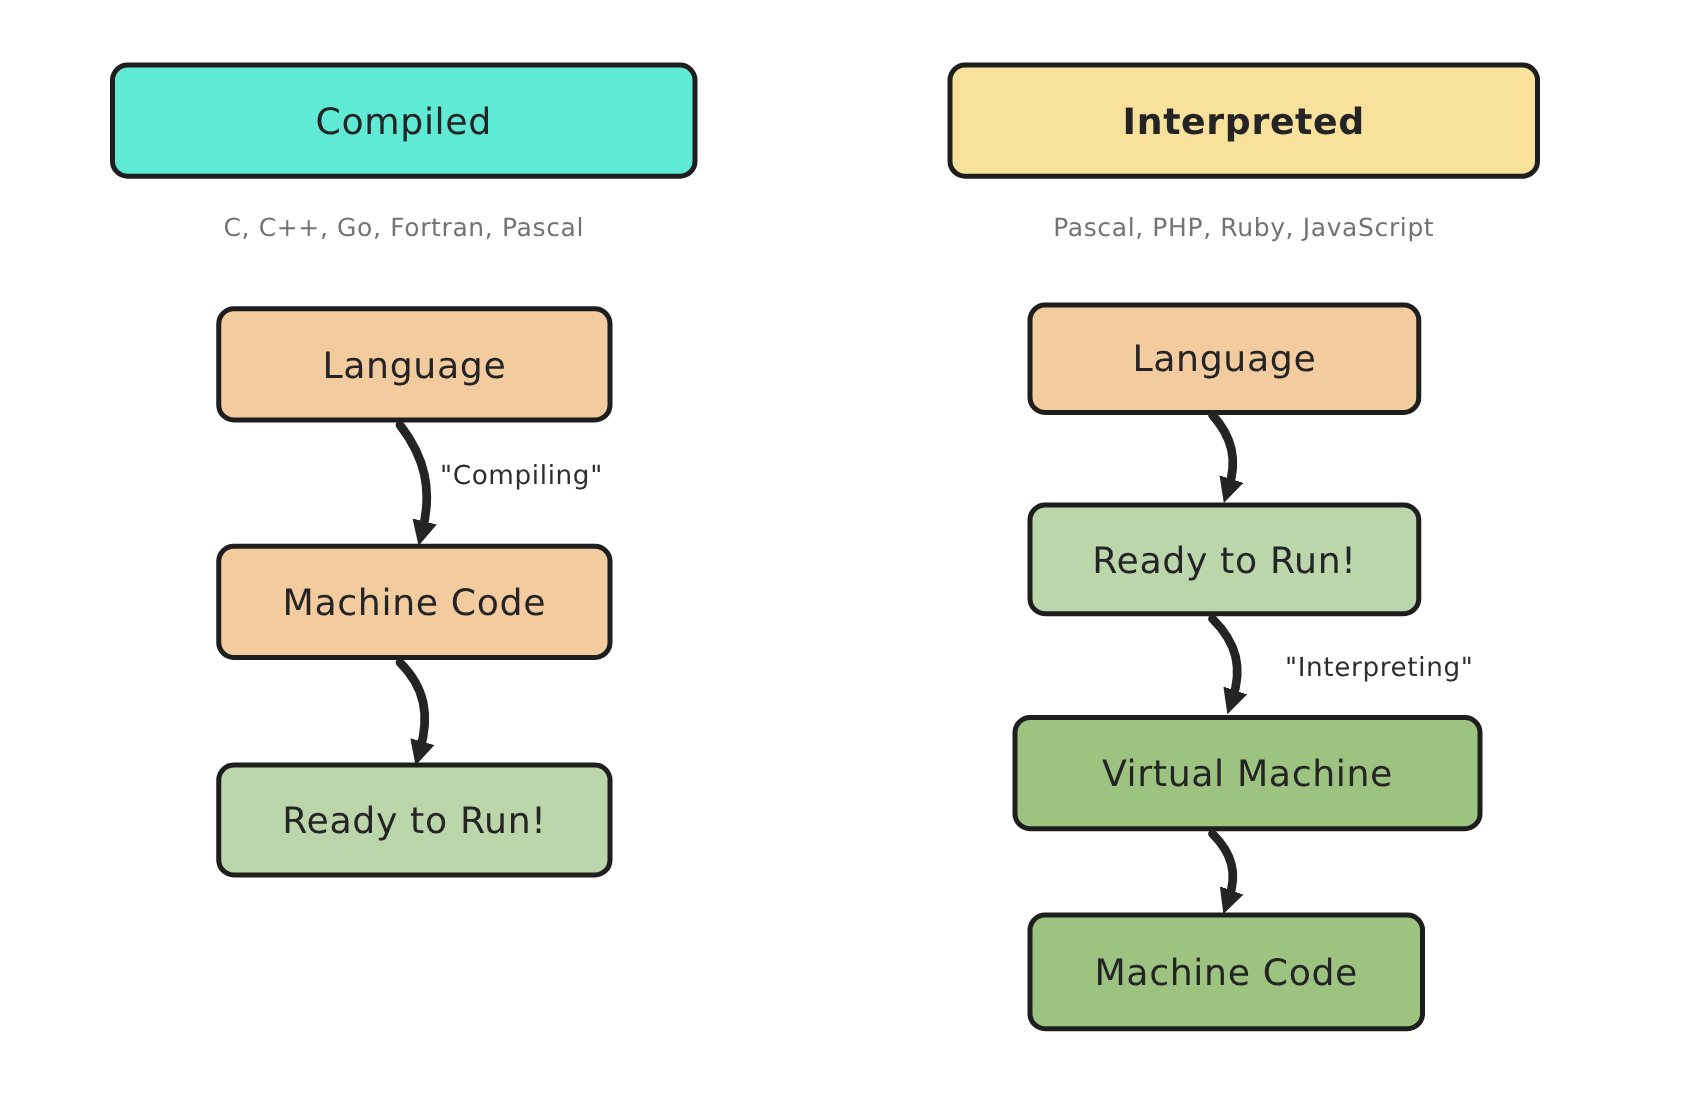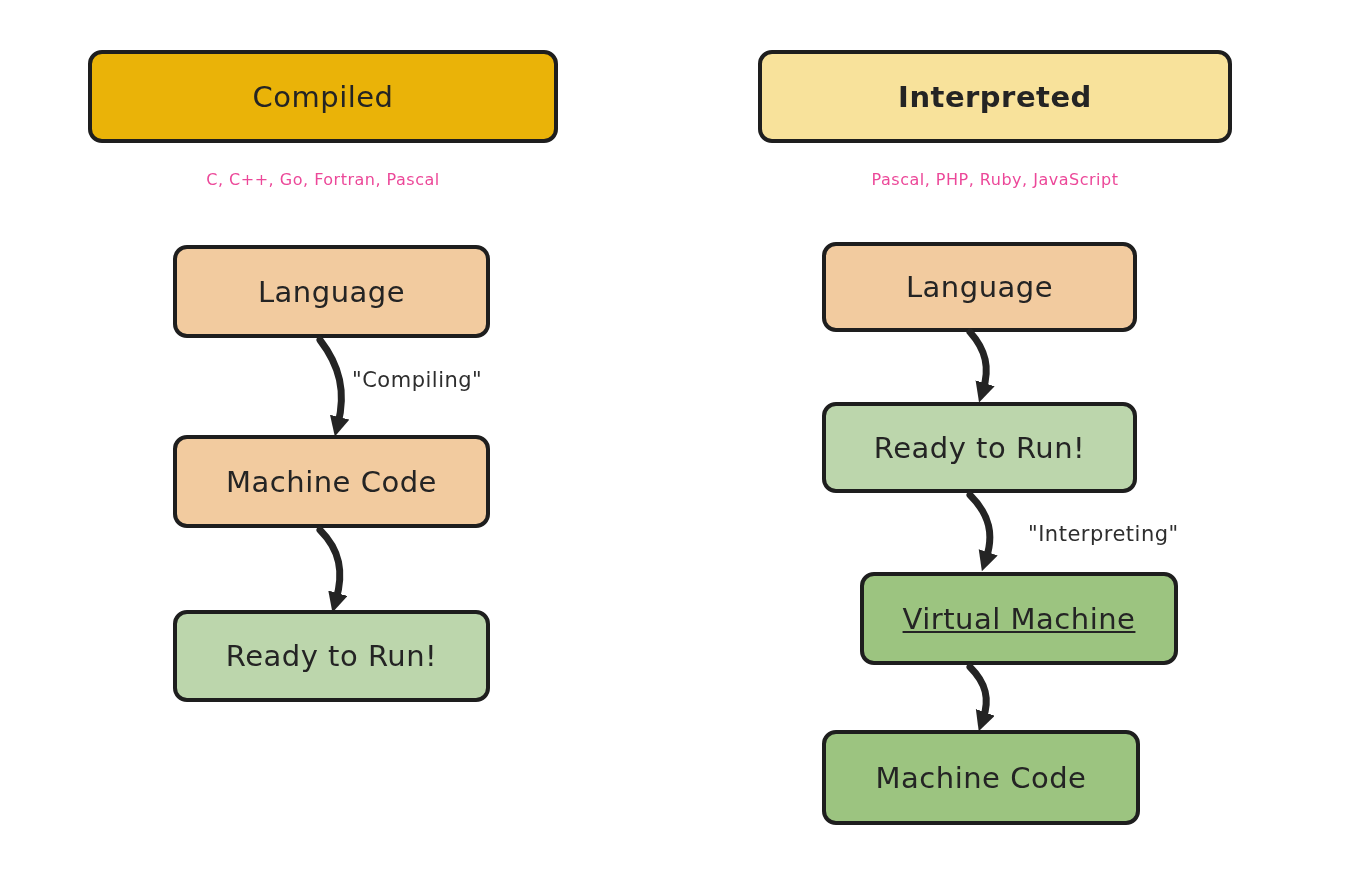--- a/index.html
+++ b/index.html
@@ -25,22 +25,22 @@
     align-items: center;
     justify-content: center;
     font-size: 29px;
     color: #242424;
     letter-spacing: 0.5px;
     white-space: nowrap;
   }
   .langs {
     position: absolute;
     text-align: center;
-    font-size: 16px;
-    color: #ec4899;
+    font-size: 20px;
+    color: #737373;
     letter-spacing: 0.5px;
     white-space: nowrap;
   }
   .edge-label {
     position: absolute;
     font-size: 21px;
     color: #2e2e2e;
     letter-spacing: 0.5px;
     white-space: nowrap;
   }
@@ -61,42 +61,42 @@
   #c-node-2   { left: 173px; top: 435px; width: 317px; height: 93px; }
   #c-node-3   { left: 173px; top: 610px; width: 317px; height: 92px; }
   #c-arrow-1  { left: 296px; top: 334px; }
   #c-arrow-2  { left: 296px; top: 524px; }
   #c-edge-label { left: 352px; top: 368px; }
 
   #i-header   { left: 758px; top: 50px;  width: 474px; height: 93px; }
   #i-langs    { left: 758px; top: 170px; width: 474px; }
   #i-node-1   { left: 822px; top: 242px; width: 315px; height: 90px; }
   #i-node-2   { left: 822px; top: 402px; width: 315px; height: 91px; }
-  #i-node-3   { left: 860px; top: 572px; width: 318px; height: 93px; text-decoration: underline; }
+  #i-node-3   { left: 810px; top: 572px; width: 376px; height: 93px; }
   #i-node-4   { left: 822px; top: 730px; width: 318px; height: 95px; }
   #i-arrow-1  { left: 946px; top: 326px; }
   #i-arrow-2  { left: 946px; top: 489px; }
   #i-arrow-3  { left: 946px; top: 661px; }
   #i-edge-label { left: 1028px; top: 522px; }
 </style>
 </head>
 <body>
 
 <svg width="0" height="0" style="position:absolute" aria-hidden="true">
   <defs>
     <marker id="ah" markerUnits="userSpaceOnUse" markerWidth="30" markerHeight="30" refX="7" refY="10" orient="auto">
       <path d="M0,0 L20,10 L0,20 z" fill="#242424"></path>
     </marker>
   </defs>
 </svg>
 
 <div class="canvas">
 
   <section>
-    <div class="box" id="c-header" style="background-color: #eab308;">Compiled</div>
+    <div class="box" id="c-header" style="background-color: #5eead4;">Compiled</div>
 
     <div class="langs" id="c-langs">C, C++, Go, Fortran, Pascal</div>
 
     <div class="box" id="c-node-1" style="background-color: rgb(242, 203, 159);">Language</div>
 
     <svg class="arrow" id="c-arrow-1" width="80" height="104" viewBox="0 0 80 104">
       <path class="shaft" d="M24,6 C44,32 50,58 42,90" marker-end="url(#ah)"></path>
     </svg>
 
     <div class="edge-label" id="c-edge-label">"Compiling"</div>

